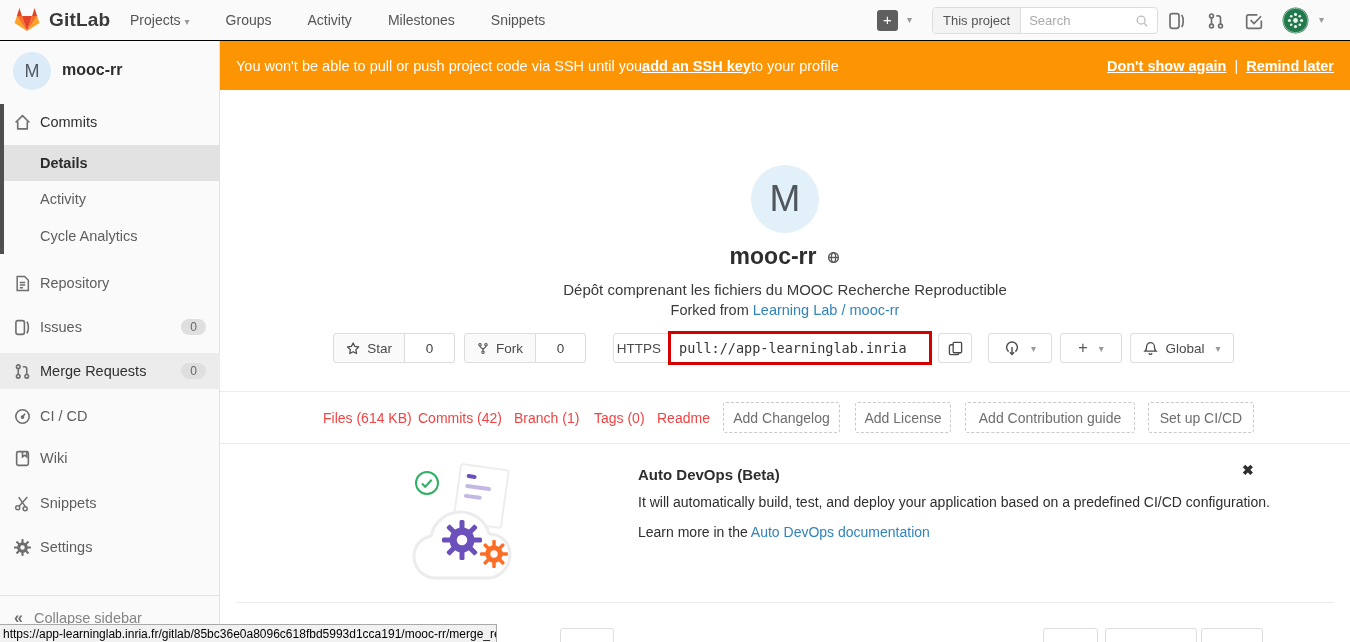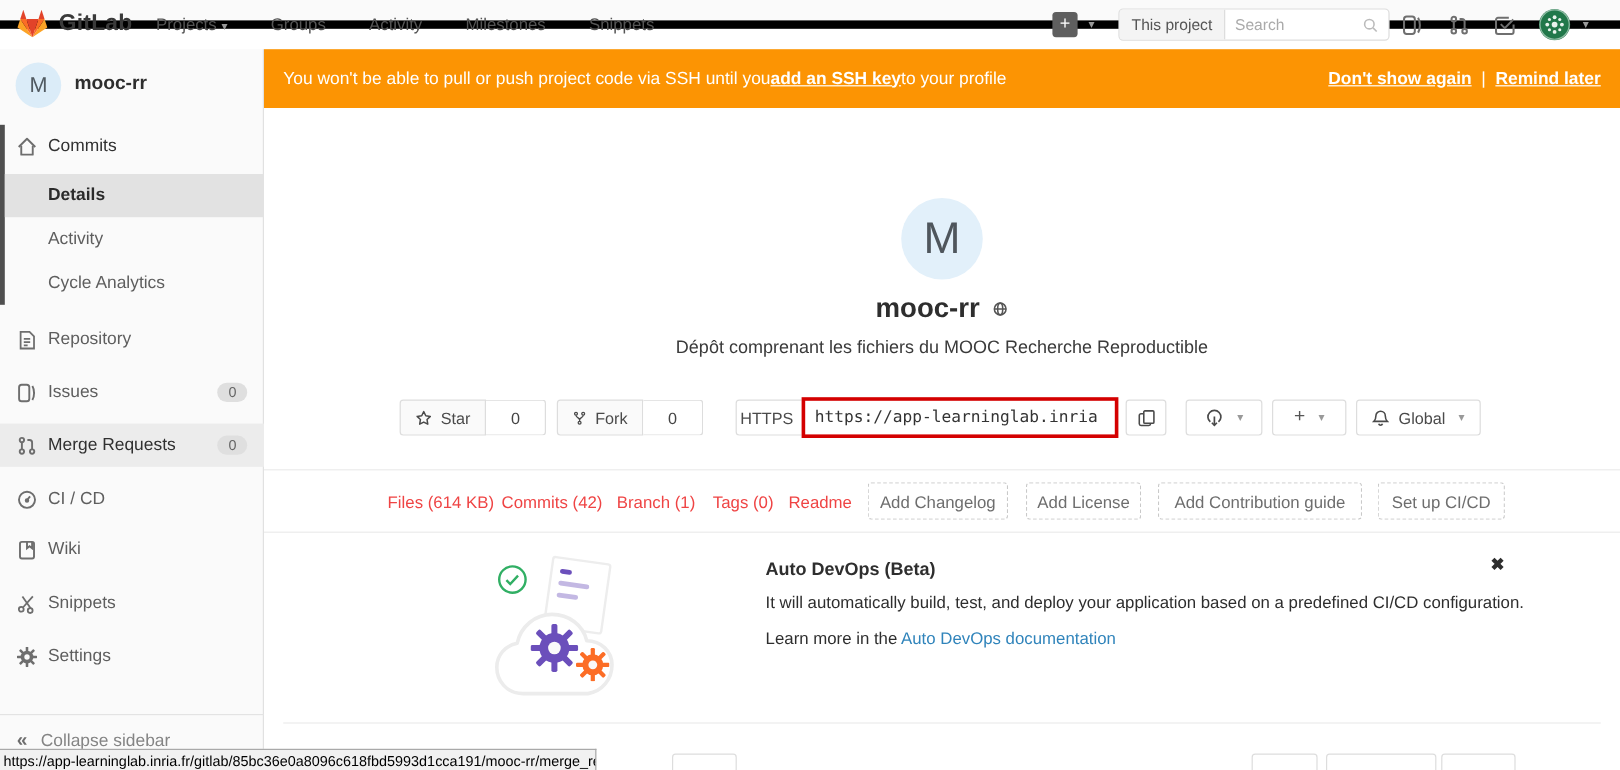--- a/index.html
+++ b/index.html
@@ -1,22 +1,22 @@
 <!DOCTYPE html>
 <html><head>
 <meta charset="utf-8">
 <style>
   * { box-sizing: border-box; }
   html,body { margin:0; padding:0; }
   .stage{position:relative;width:1350px;height:642px;overflow:hidden;background:#fff;
          font-family:"Liberation Sans",sans-serif;color:#2e2e2e;font-size:14px;}
   svg{display:block;}
   
-  .header{position:absolute;left:0;top:0;width:1350px;height:24px;background:#fafafa;
-          border-bottom:7px solid #000000;text-decoration:underline;}
+  .header{position:absolute;left:0;top:0;width:1350px;height:41px;background:#fafafa;
+          border-bottom:1px solid #000000;text-decoration:underline;}
   .brand{position:absolute;left:14px;top:7px;display:flex;align-items:center;gap:9px;cursor:pointer;}
   .brand-name{font-size:19px;font-weight:700;color:#3a3a3a;letter-spacing:.2px;}
   .topnav{position:absolute;left:130px;top:0;height:40px;display:flex;align-items:center;gap:36px;
           color:#555;font-size:14px;}
   .topnav .tn{cursor:pointer;white-space:nowrap;}
   .caret{color:#999;font-size:10px;margin-left:4px;}
   .plus-sq{position:absolute;left:877px;top:10px;width:21px;height:21px;background:#5f5f5f;border-radius:3px;
            color:#fff;font-size:15px;line-height:20px;text-align:center;cursor:pointer;}
   .plus-caret{position:absolute;left:903px;top:14px;}
   .searchbox{position:absolute;left:932px;top:7px;width:226px;height:27px;border:1px solid #ddd;
@@ -378,20 +378,23 @@
   <div class="mainwrap">
 
     <div class="p-avatar">M</div>
     <div class="p-titlebox">
       <span class="p-title">mooc-rr</span>
       <svg class="vis-ic" width="13" height="13">
           <use href="#i-globe"></use>
         </svg>
     </div>
     <div class="p-desc">Dépôt comprenant les fichiers du MOOC Recherche Reproductible</div>
+    <div class="p-fork">
+      <span>Forked from </span><a class="blue">Learning Lab / mooc-rr</a>
+    </div>
 
     <div class="actions">
       <div class="btn grp-l" style="position:absolute;left:113px;width:72px">
         <svg width="15" height="15">
             <use href="#i-star"></use>
           </svg>
         <span>Star</span>
       </div>
       <div class="cnt" style="position:absolute;left:185px">0</div>
 
@@ -402,21 +405,21 @@
         <span>Fork</span>
       </div>
       <div class="cnt" style="position:absolute;left:316px">0</div>
 
       <div class="btn white" style="position:absolute;left:393px;width:68px">
         <span>HTTPS</span>
         <span class="caret">▾</span>
       </div>
 
       <div class="urlbox">
-        <span class="url">https://app-learninglab.inria</span>
+        <span class="url">pull://app-learninglab.inria</span>
       </div>
 
       <div class="btn white" style="position:absolute;left:718px;width:34px;padding:0">
         <svg width="15" height="15">
             <use href="#i-clip"></use>
           </svg>
       </div>
       <div class="btn white" style="position:absolute;left:768px;width:64px">
         <svg width="16" height="16">
             <use href="#i-download"></use>

